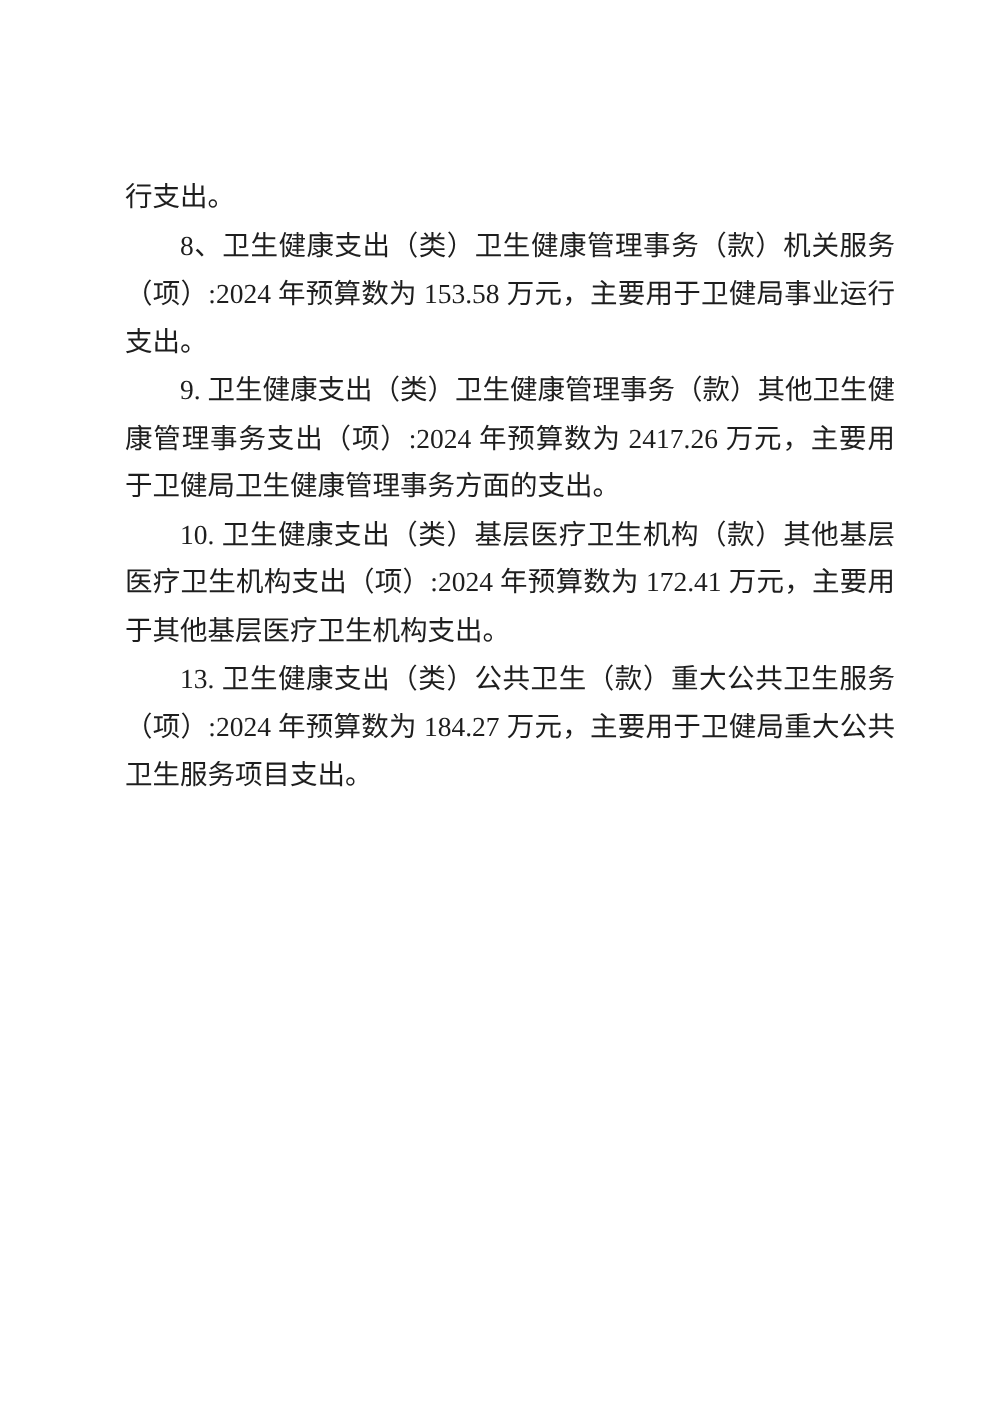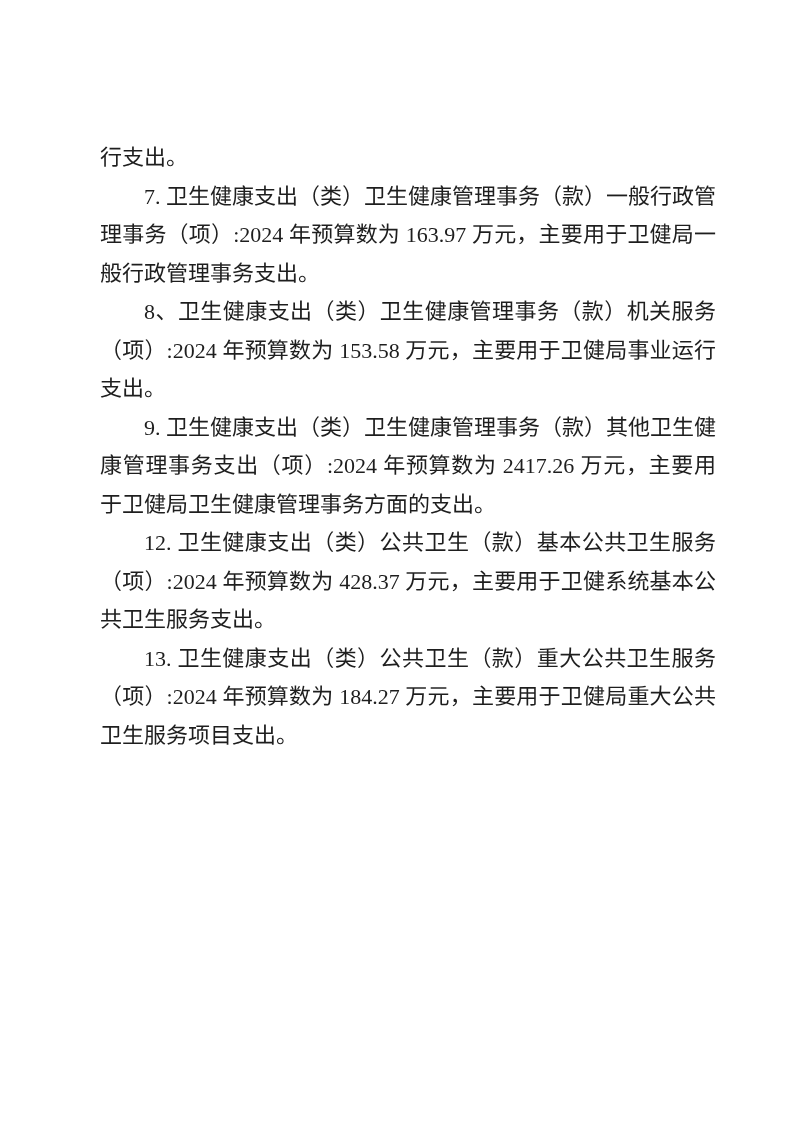--- a/index.html
+++ b/index.html
@@ -47,22 +47,21 @@
     color: #1e1e1e;
   }
 </style>
 </head>
 <body>
 
 <div class="page">
 
   <div class="body-text">
     <p class="continuation">行支出。</p>
-    <p>7. 卫生健康支出（类）卫生健康管理事务（款）一般行政管理事务（项）:2024 年预算数为 163.97 万元，主要用于卫健局一般行政管理事务支出。</p>
     <p>8、卫生健康支出（类）卫生健康管理事务（款）机关服务（项）:2024 年预算数为 153.58 万元，主要用于卫健局事业运行支出。</p>
     <p>9. 卫生健康支出（类）卫生健康管理事务（款）其他卫生健康管理事务支出（项）:2024 年预算数为 2417.26 万元，主要用于卫健局卫生健康管理事务方面的支出。</p>
-    <p>12. 卫生健康支出（类）公共卫生（款）基本公共卫生服务（项）:2024 年预算数为 428.37 万元，主要用于卫健系统基本公共卫生服务支出。</p>
+    <p>10. 卫生健康支出（类）基层医疗卫生机构（款）其他基层医疗卫生机构支出（项）:2024 年预算数为 172.41 万元，主要用于其他基层医疗卫生机构支出。</p>
     <p>13. 卫生健康支出（类）公共卫生（款）重大公共卫生服务（项）:2024 年预算数为 184.27 万元，主要用于卫健局重大公共卫生服务项目支出。</p>
   </div>
 
   <div class="footer">8</div>
 
 </div>
 
 </body></html>

